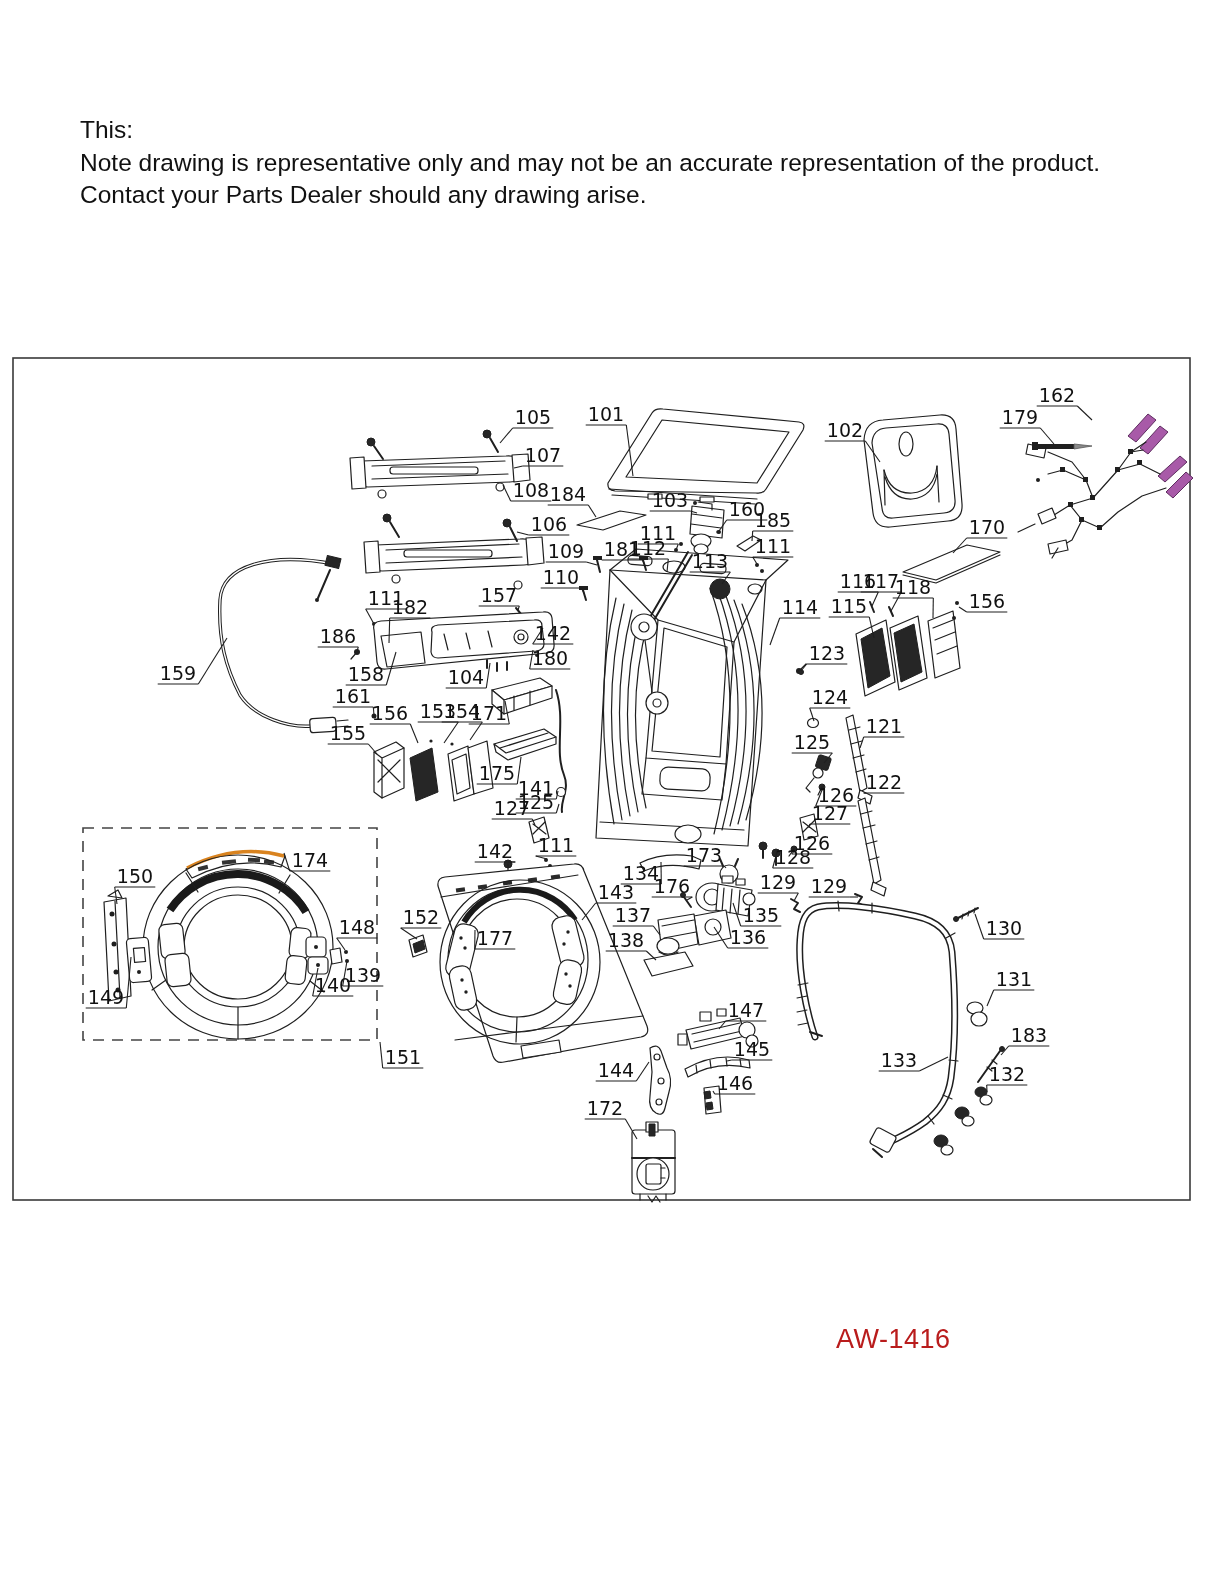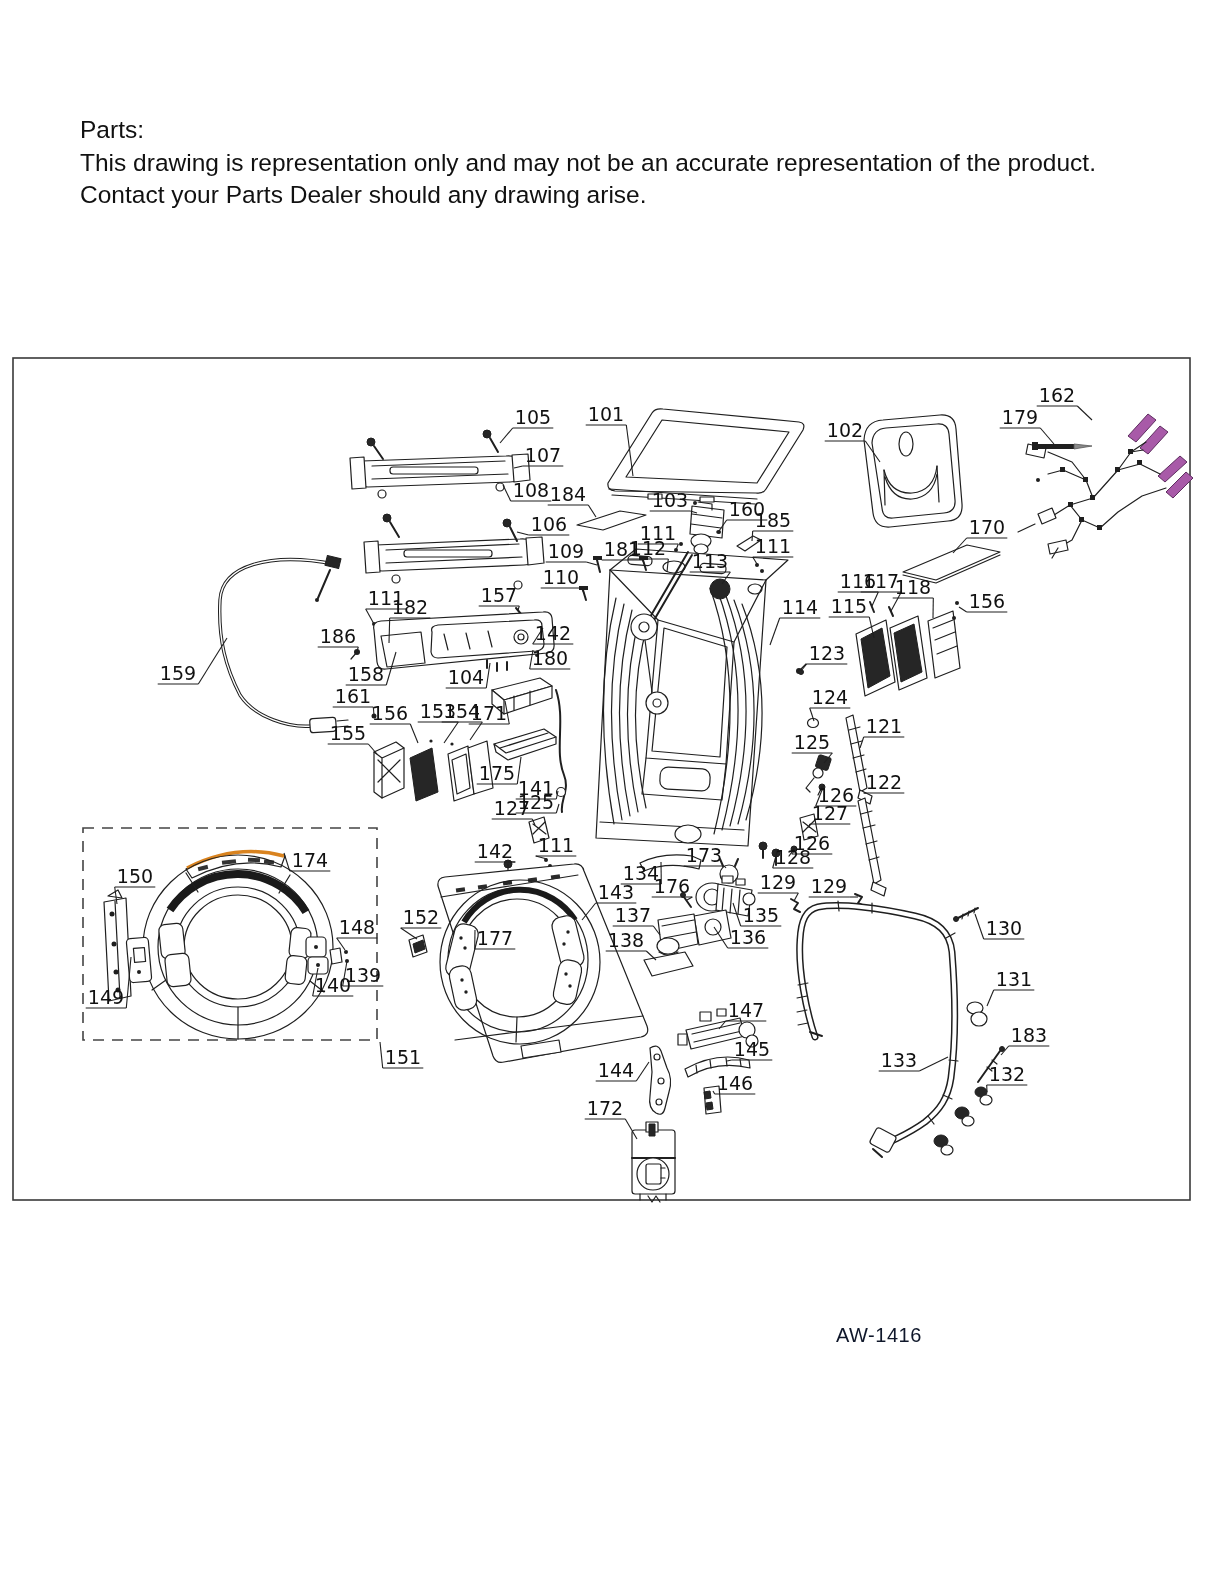--- a/index.html
+++ b/index.html
@@ -1,41 +1,41 @@
 <!DOCTYPE html>
 <html style="--magenta: #a85aa8; --orange: #d9831f;"><head>
 <meta charset="utf-8">
 <style>
   html,body{margin:0;padding:0;background:#ffffff;}
   #page{position:relative;width:1214px;height:1571px;background:#fff;overflow:hidden;
         font-family:"Liberation Sans",sans-serif;}
   #note{position:absolute;left:80px;top:114px;color:#111;font-size:24.5px;line-height:32.5px;}
-  #aw-code{position:absolute;left:836px;top:1324px;color:#0f172a;font-size:20px;letter-spacing:.5px;}
+  #aw-code{position:absolute;left:836px;top:1324px;color:#b91c1c;font-size:27px;letter-spacing:.5px;}
   svg{position:absolute;left:0;top:0;}
   .ln{stroke:#1f1f1f;stroke-width:1.2;fill:none;stroke-linecap:round;stroke-linejoin:round;}
   .ln2{stroke:#1f1f1f;stroke-width:2;fill:none;stroke-linecap:round;stroke-linejoin:round;}
   .fw{stroke:#1f1f1f;stroke-width:1.2;fill:#fff;stroke-linejoin:round;}
   .fd{stroke:#1f1f1f;stroke-width:1;fill:#262626;stroke-linejoin:round;}
   .magenta{fill:var(--magenta,#a85aa8);stroke:#5e2d60;stroke-width:1;}
   .orange-edge{stroke:var(--orange,#d9831f);stroke-width:3.5;fill:none;}
   .callout-text{font-family:"DejaVu Sans",sans-serif;font-size:19px;fill:#111;}
   .callout-line{stroke:#1f1f1f;stroke-width:1.1;fill:none;}
   .tube{stroke:#1f1f1f;stroke-width:7;fill:none;stroke-linecap:round;}
   .tube-in{stroke:#fff;stroke-width:4;fill:none;stroke-linecap:round;}
   .cord{stroke:#1f1f1f;stroke-width:3.4;fill:none;stroke-linecap:round;}
   .cord-in{stroke:#fff;stroke-width:1.4;fill:none;stroke-linecap:round;}
 </style>
 </head>
 <body>
 
 <div id="page">
 
   <div id="note">
-    <div>Parts:</div>
-    <div>This drawing is representation only and may not be an accurate representation of the product.</div>
+    <div>This:</div>
+    <div>Note drawing is representative only and may not be an accurate representation of the product.</div>
     <div>Contact your Parts Dealer should any drawing arise.</div>
   </div>
 
   <svg width="1214" height="1571" viewBox="0 0 1214 1571">
 
     <rect x="13" y="358" width="1177" height="842" fill="none" stroke="#3a3a3a" stroke-width="1.6"></rect>
 
     <g>
       <path class="fw" d="M362,461 L506,456 Q517,455 518,462 L520,475 Q520,482 510,482 L368,487 Q359,487 359,479 L358,468 Q358,462 362,461 Z"></path>
       <path class="ln" d="M372,466 L505,461 M372,479 L508,474"></path>

